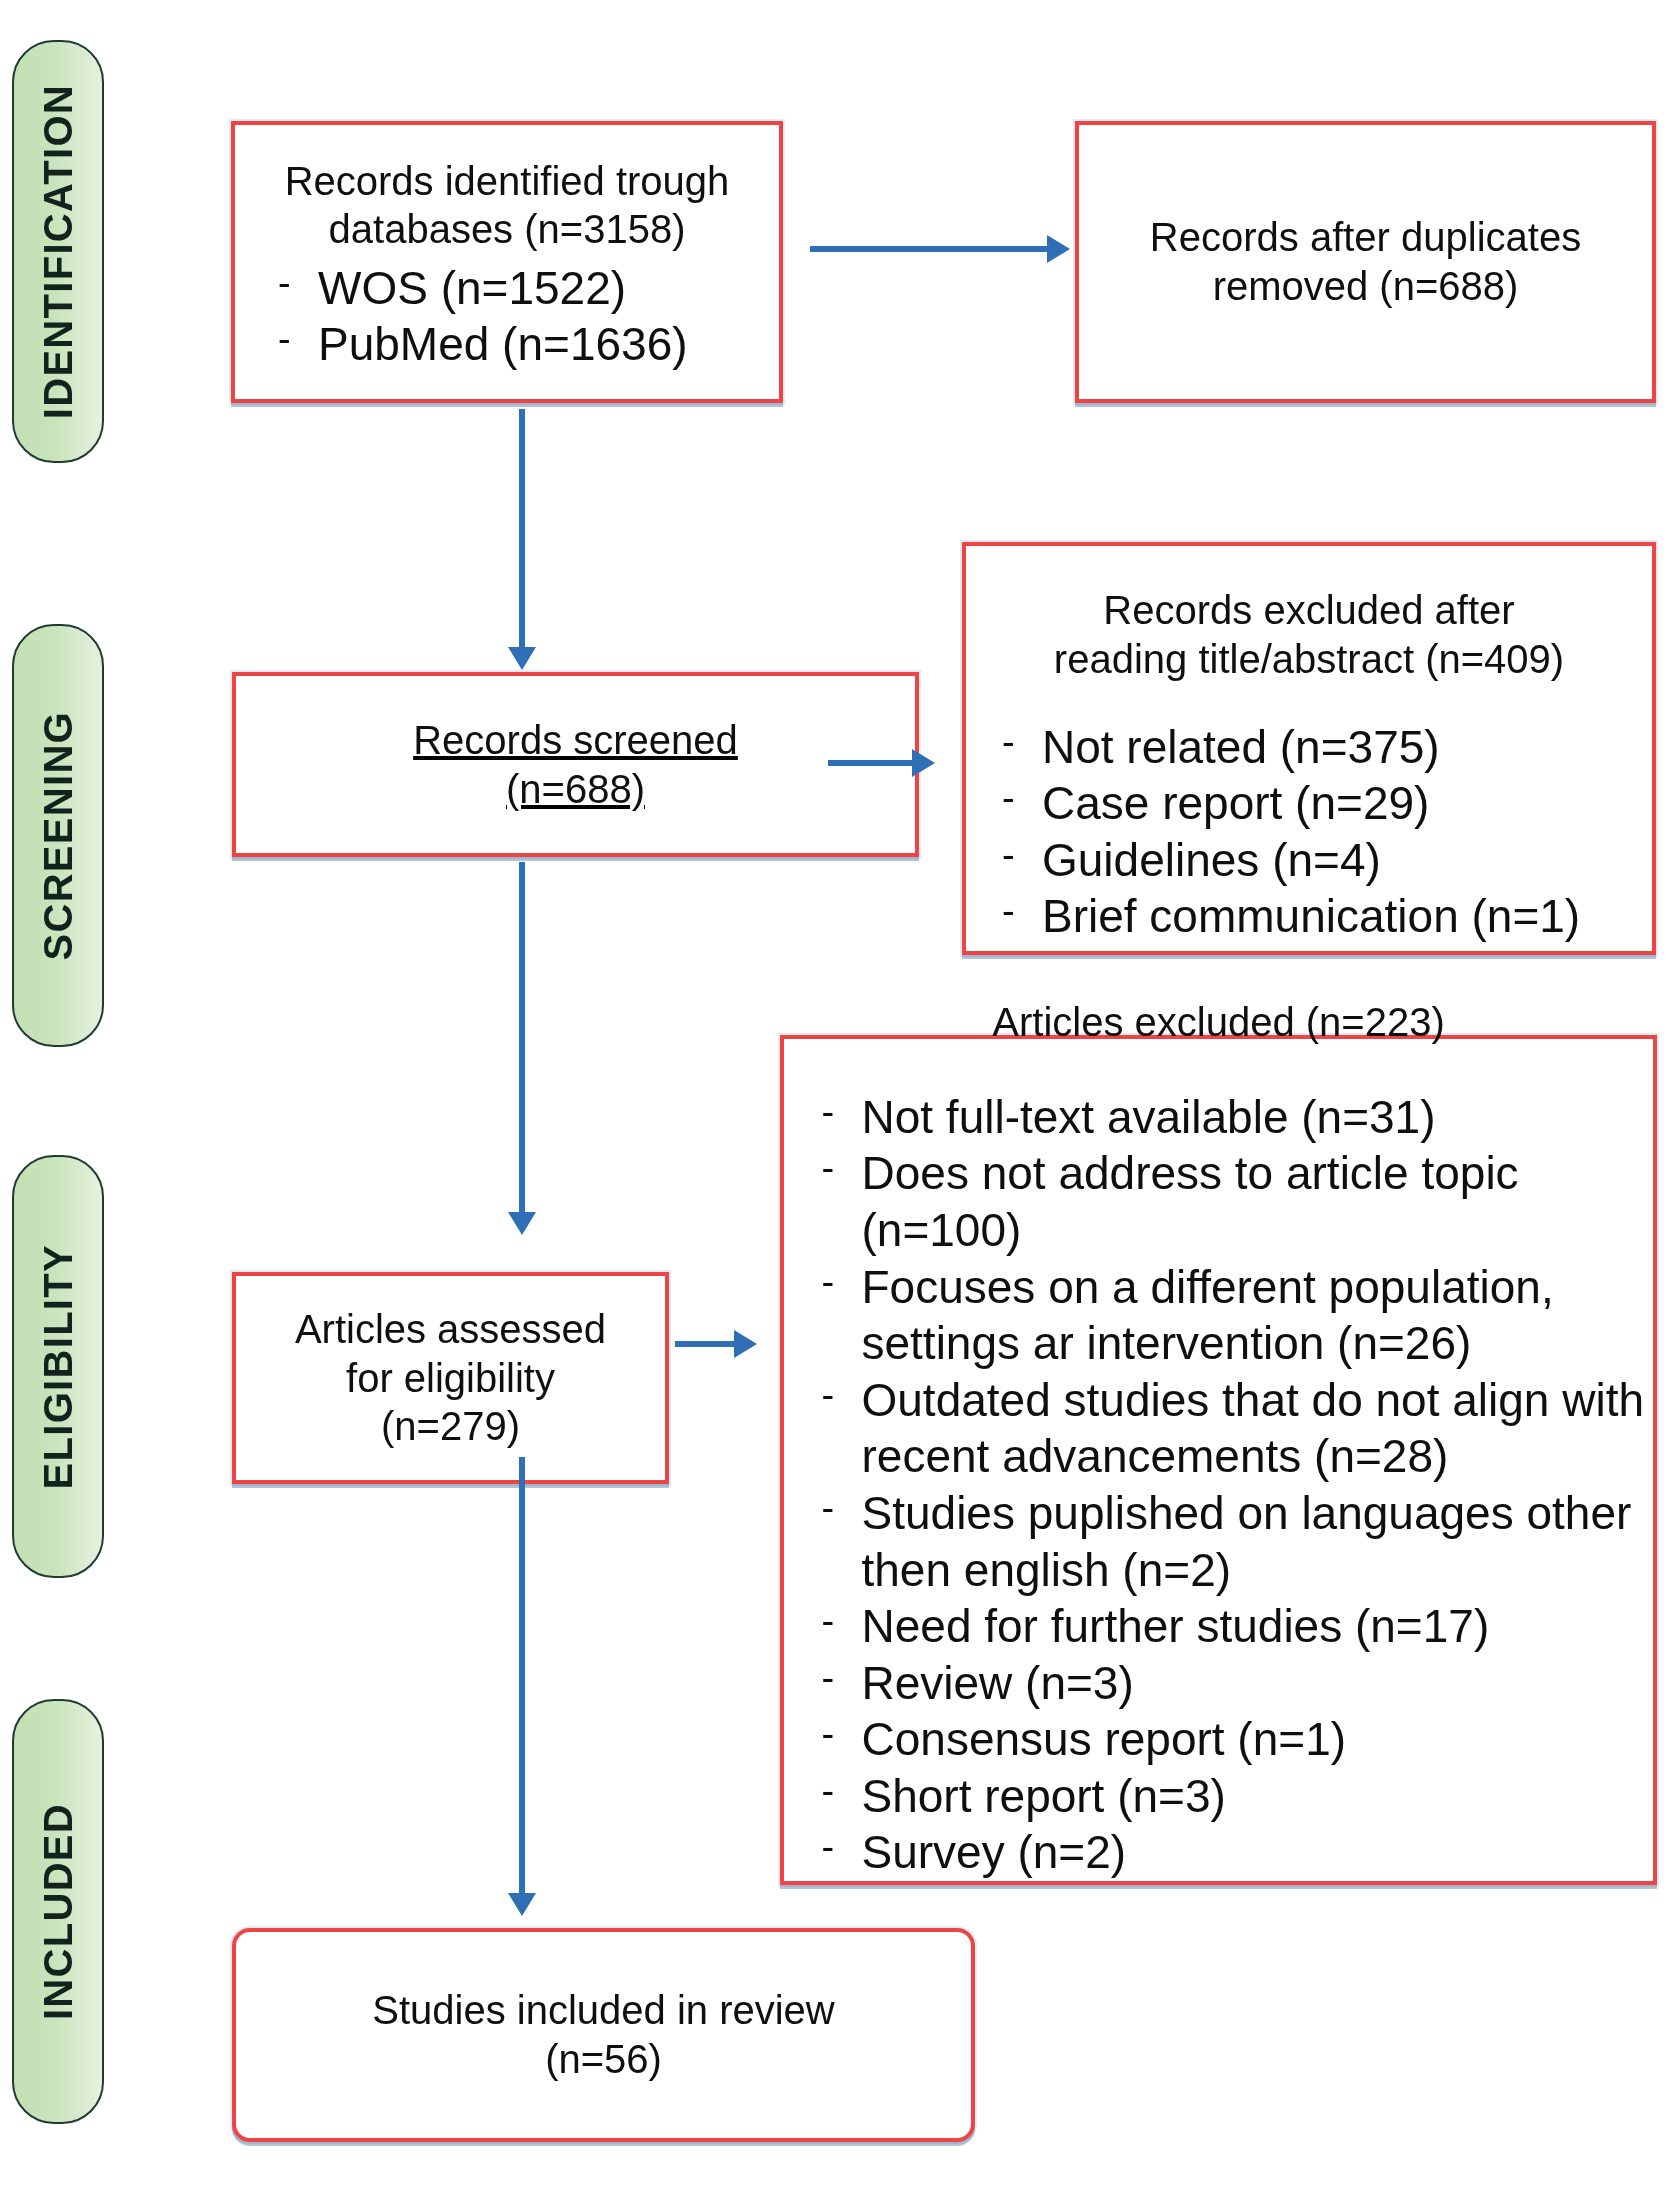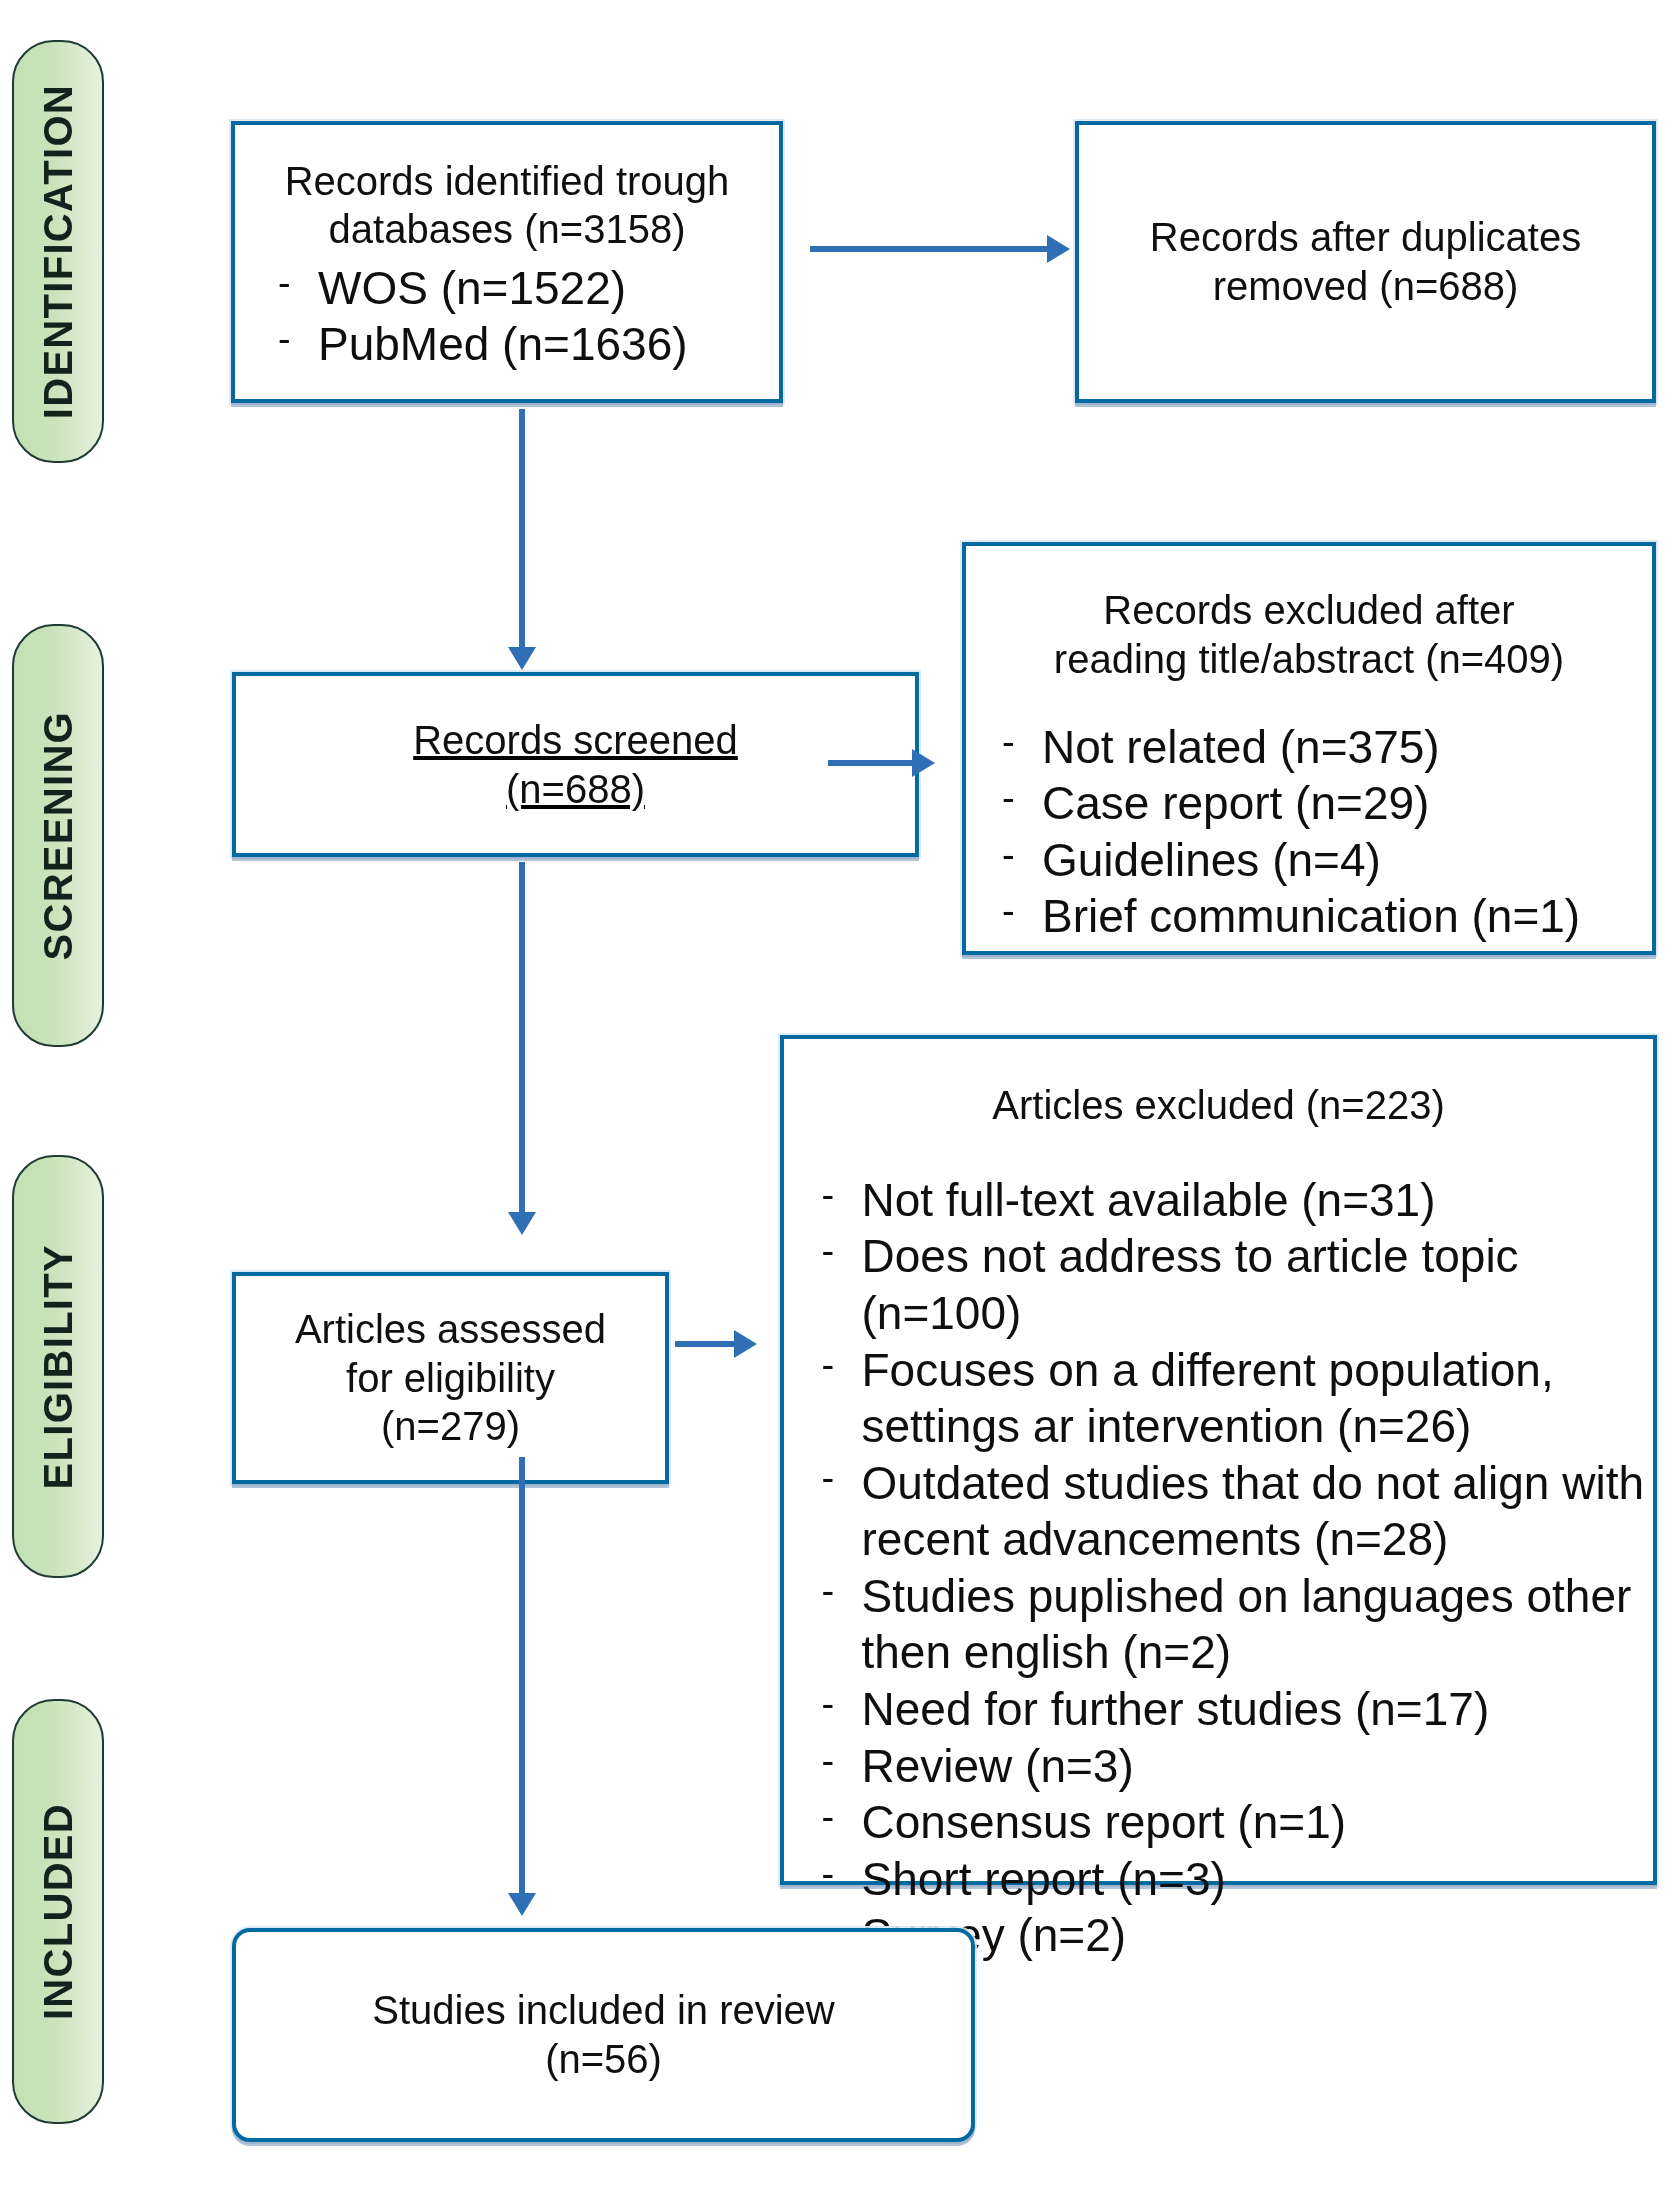--- a/index.html
+++ b/index.html
@@ -30,21 +30,21 @@
     letter-spacing:1.3px;
     color:#12231e;
     white-space:nowrap;
   }
 
   
   .flow-box{
     position:absolute;
     box-sizing:border-box;
     background:#ffffff;
-    border:4px solid #0369a1;
+    border:4px solid #ef4444;
     box-shadow:0 4px 0 0 rgba(40,87,143,0.35), 0 0 0 2px rgba(220,232,244,0.9);
   }
   .box-inner{
     width:100%;height:100%;
     display:flex;flex-direction:column;
     justify-content:center;
     box-sizing:border-box;
   }
   .box-title{
     text-align:center;
@@ -166,21 +166,21 @@
 
   <div class="flow-box" style="left:232px;top:1272px;width:437px;height:212px;">
     <div class="box-inner">
       <div class="box-title">Articles assessed
 for eligibility
 (n=279)</div>
     </div>
   </div>
 
   <div class="flow-box" style="left:780px;top:1035px;width:877px;height:850px;">
-    <div class="box-inner" style="justify-content:space-between;padding-top:42px;">
+    <div class="box-inner" style="justify-content:flex-end;padding-top:42px;">
       <div class="box-title">Articles excluded (n=223)</div>
       <ul class="bullet-list" style="margin-top:42px;padding-left:21.5px;">
         <li>Not full-text available (n=31)</li>
         <li>Does not address to article topic (n=100)</li>
         <li>Focuses on a different population, settings ar intervention (n=26)</li>
         <li>Outdated studies that do not align with recent advancements (n=28)</li>
         <li>Studies puplished on languages other then english (n=2)</li>
         <li>Need for further studies (n=17)</li>
         <li>Review (n=3)</li>
         <li>Consensus report (n=1)</li>

